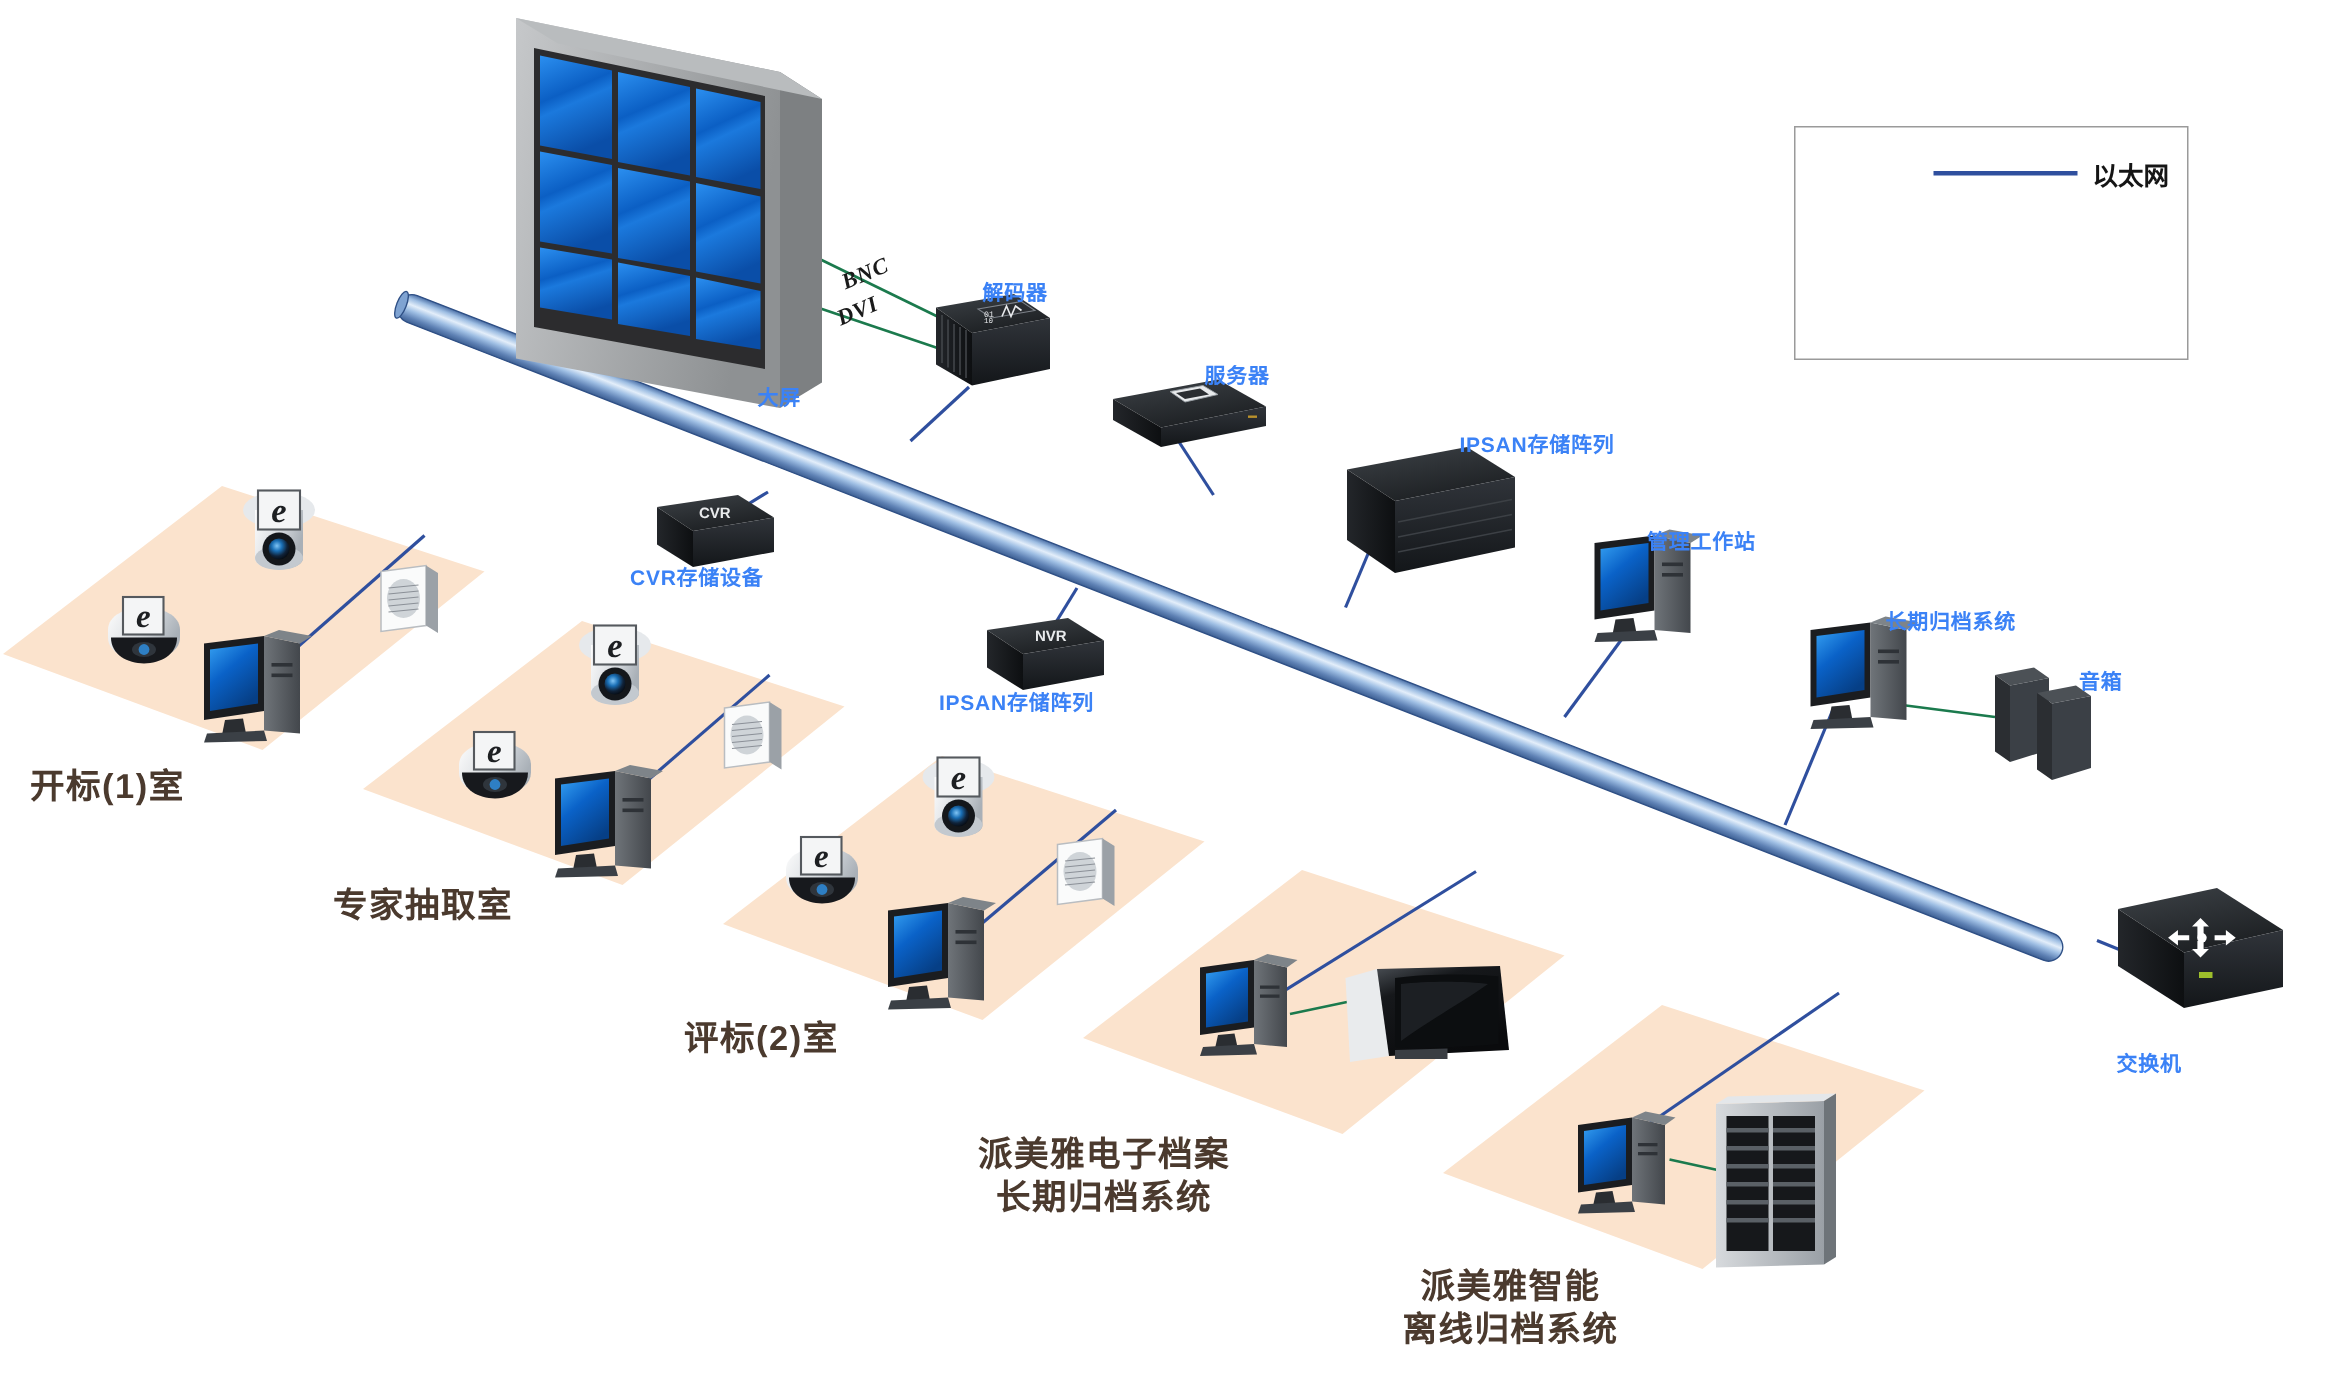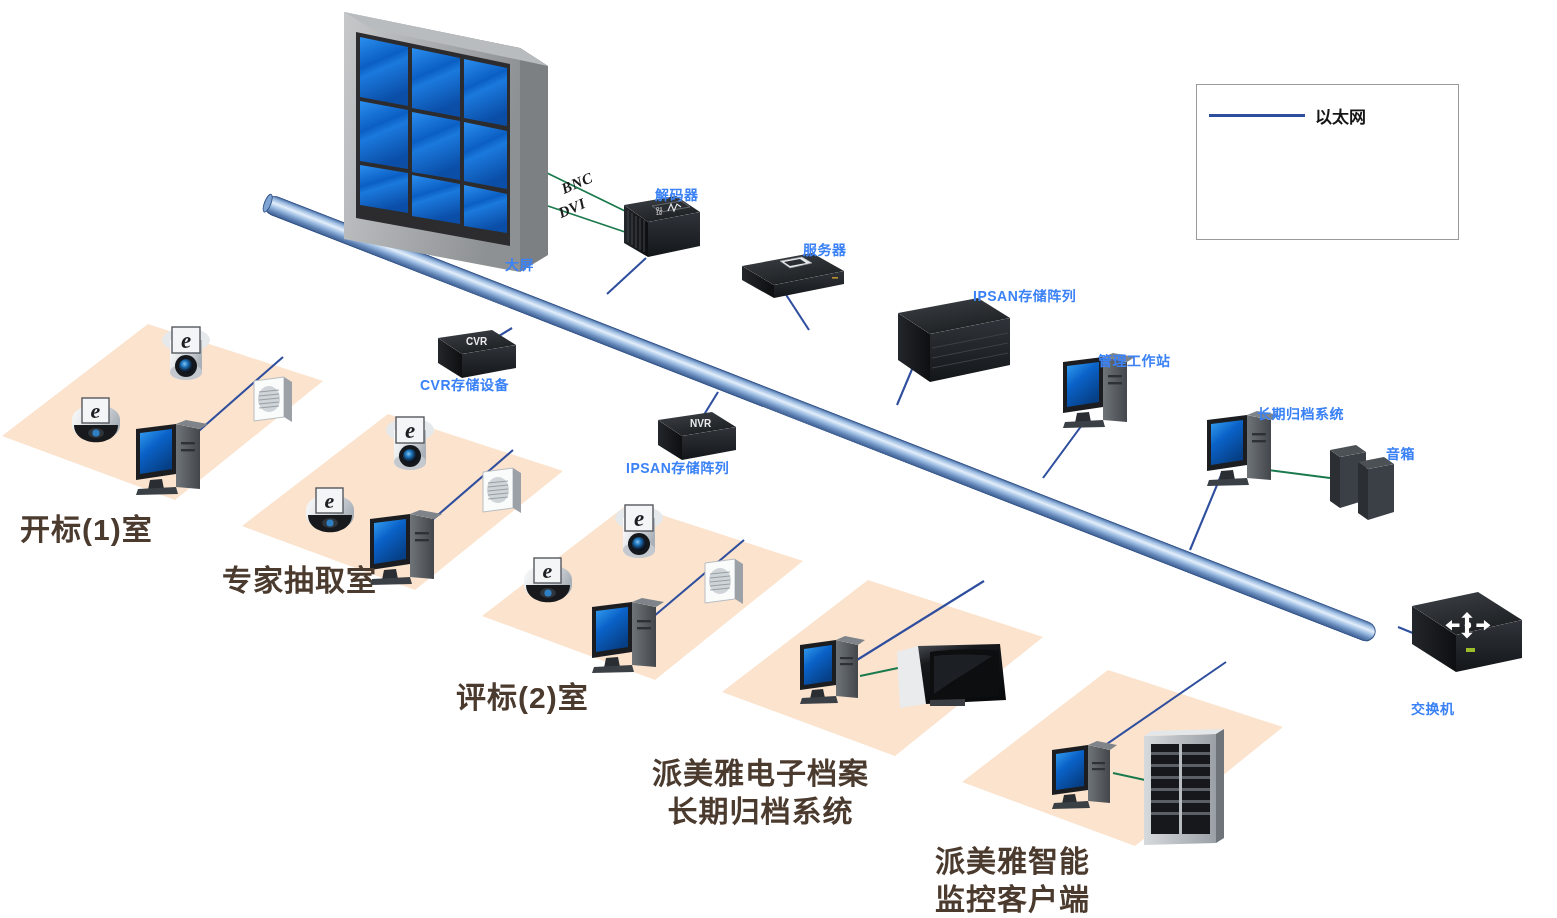--- a/index.html
+++ b/index.html
@@ -11,21 +11,21 @@
   #stage{position:relative;width:1557px;height:918px;background:#fff;overflow:hidden;}
   #svgroot{position:absolute;left:0;top:0;width:1557px;height:918px;}
 
   
   .lbl{
     position:absolute;white-space:nowrap;
     color:#2f2f2f;font-weight:700;letter-spacing:.5px;
     font-family:"Liberation Sans","DejaVu Sans",sans-serif;
   }
   .lbl-dev{font-size:14px;color:#3b82f6;}
-  .lbl-room{font-size:30px;color:#4b3a2e;font-weight:700;letter-spacing:1px;}
+  .lbl-room{font-size:23px;color:#4b3a2e;font-weight:700;letter-spacing:1px;}
   .lbl-room.two-line{line-height:1.28;text-align:center;}
   .lbl-wire{
     font-size:15px;font-style:italic;font-weight:700;color:#1a1a1a;
     font-family:"Liberation Serif","DejaVu Serif",serif;
   }
 
   
   #legend{
     position:absolute;left:1196px;top:84px;width:263px;height:156px;
     border:1px solid #9a9a9a;background:#fff;box-sizing:border-box;
@@ -33,21 +33,21 @@
   #legend .lg-head{
     height:44px;background:#6e6e6e;color:#fff;font-size:21px;font-weight:700;
     display:flex;align-items:center;justify-content:center;letter-spacing:2px;
     border-bottom:1px solid #9a9a9a;
   }
   #legend .lg-body{padding:18px 12px 0 12px;}
   #legend .lg-row{display:flex;align-items:center;margin-bottom:18px;}
   #legend .lg-line{width:96px;height:0;border-top:3px solid #2f4f9e;margin-right:10px;flex:none;}
   #legend .lg-row.audio .lg-line{border-top-color:#1b7a4d;}
   #legend .lg-txt{font-size:17px;color:#151515;font-weight:700;white-space:nowrap;}
-  #legend .lg-row{justify-content:flex-start;}
+  #legend .lg-row{justify-content:flex-end;}
 </style>
 </head>
 <body>
 
 <div id="stage">
 
 <svg id="svgroot" viewBox="0 0 1557 918" xmlns="http://www.w3.org/2000/svg">
   <defs>
 
     <linearGradient id="trunkGrad" x1="0" y1="0" x2="0" y2="1">
@@ -473,30 +473,30 @@
 <div class="lbl lbl-dev" style="left:420px;top:374px;">CVR存储设备</div>
 <div class="lbl lbl-dev" style="left:626px;top:457px;">IPSAN存储阵列</div>
 <div class="lbl lbl-dev" style="left:803px;top:239px;">服务器</div>
 <div class="lbl lbl-dev" style="left:944px;top:285px;margin-left:29px;">IPSAN存储阵列</div>
 <div class="lbl lbl-dev" style="left:1098px;top:350px;">管理工作站</div>
 <div class="lbl lbl-dev" style="left:1257px;top:403px;">长期归档系统</div>
 <div class="lbl lbl-dev" style="left:1386px;top:443px;">音箱</div>
 <div class="lbl lbl-dev" style="left:1411px;top:698px;">交换机</div>
 
 <div class="lbl lbl-room" style="left:20px;top:505px;">开标(1)室</div>
-<div class="lbl lbl-room" style="left:222px;top:556px;text-align:right;">专家抽取室</div>
+<div class="lbl lbl-room" style="left:222px;top:584px;text-align:right;">专家抽取室</div>
 <div class="lbl lbl-room" style="left:456px;top:673px;">评标(2)室</div>
 
 <div class="lbl lbl-room two-line" style="left:652px;top:755px;">
   <div>派美雅电子档案</div>
   <div>长期归档系统</div>
 </div>
 <div class="lbl lbl-room two-line" style="left:935px;top:843px;">
   <div>派美雅智能</div>
-  <div>监控客户端</div>
+  <div>离线归档系统</div>
 </div>
 
 <div id="legend">
   <div class="lg-body">
     <div class="lg-row ethernet">
       <span class="lg-line"></span>
       <span class="lg-txt">以太网</span>
     </div>
   </div>
 </div>

